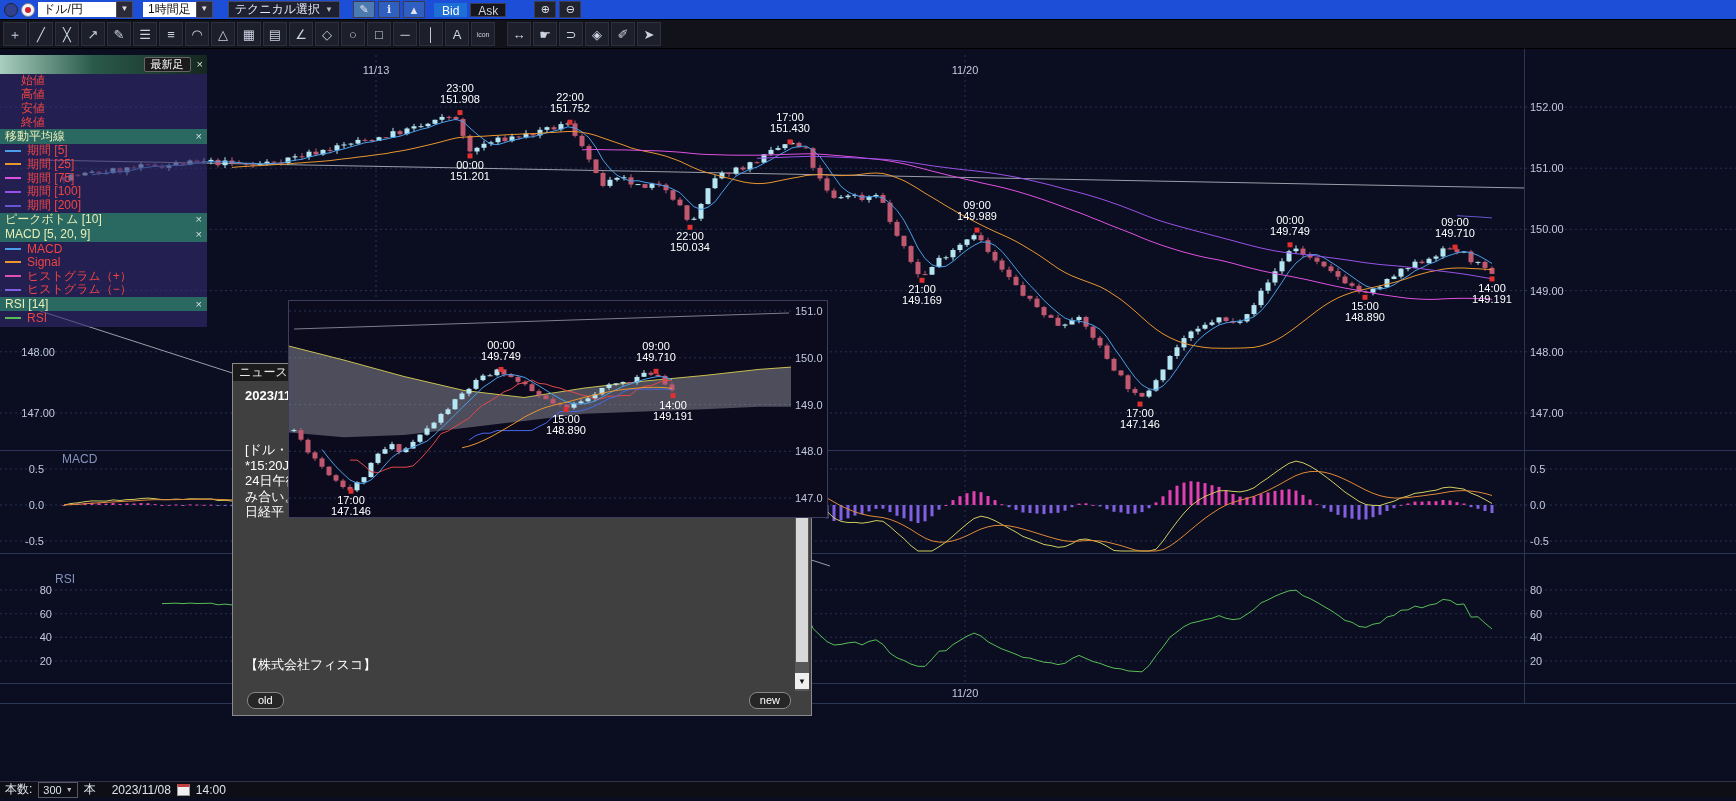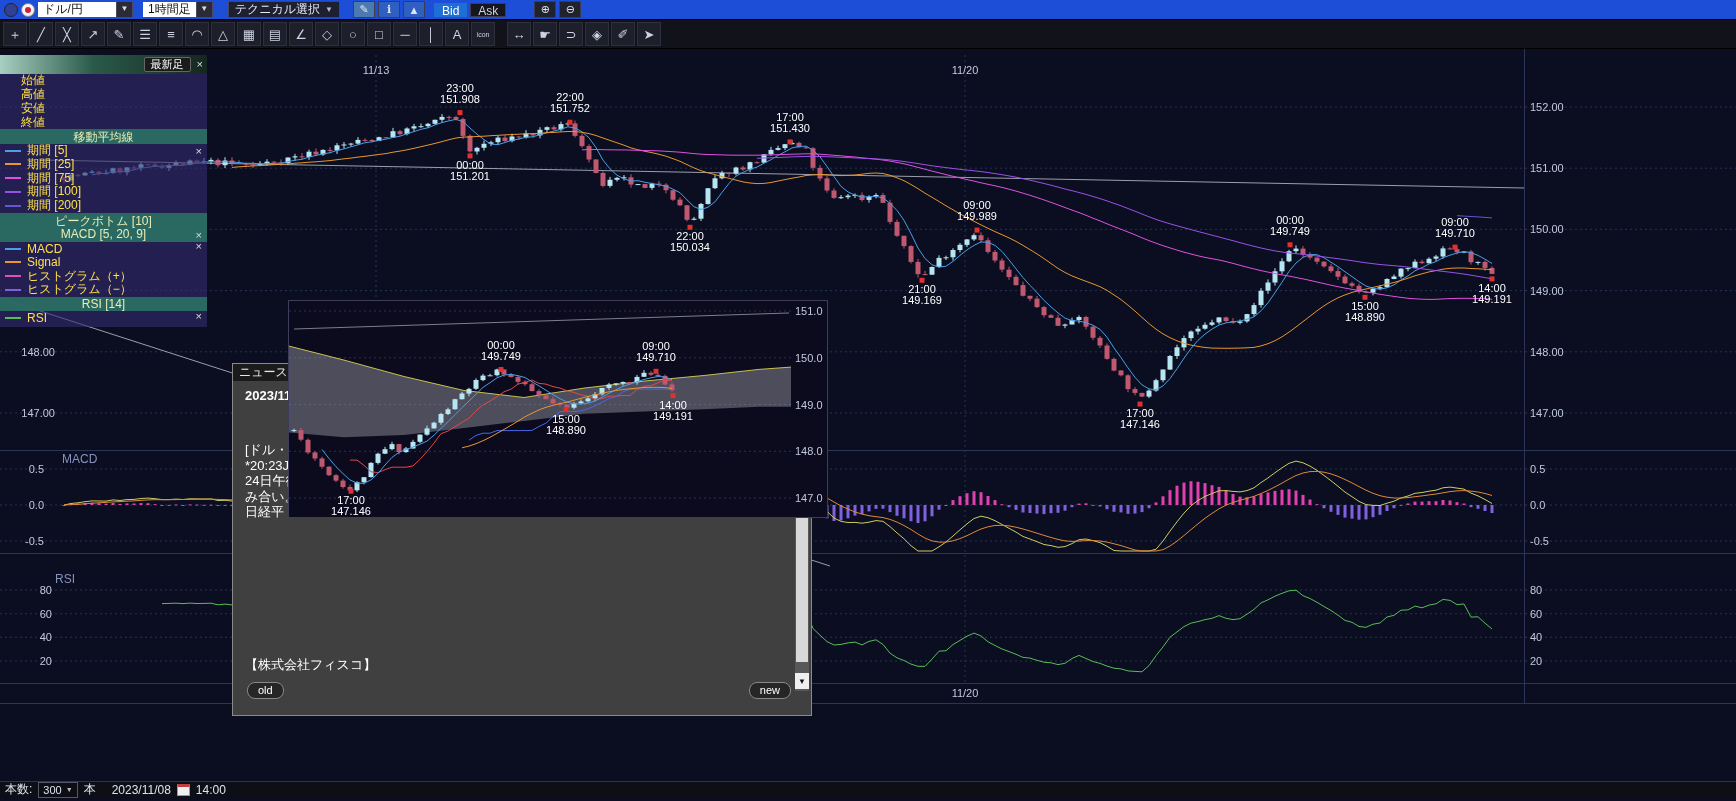--- a/index.html
+++ b/index.html
@@ -40,40 +40,40 @@
   .toolgap{width:10px;display:inline-block;}
 
   
   #legend{position:absolute;left:0;top:55px;width:207px;background:rgba(52,44,112,0.62);z-index:6;
           padding-bottom:2px;}
   #lg-top{height:19px;display:flex;align-items:center;padding:0 4px;
           background:linear-gradient(90deg,#a8cfc0,#2a5a4a 45%,#15271f);}
   .lg-badge{margin-left:auto;background:#1b1b1b;border:1px solid #666;border-radius:2px;color:#fff;
             font-size:11px;padding:0px 6px;line-height:13px;}
   .lg-x{color:#ddd;font-size:11px;line-height:1;margin-left:6px;cursor:pointer;}
-  .lg-row{display:flex;align-items:center;height:13.8px;font-size:12px;color:#fde047;padding:0 5px;}
+  .lg-row{display:flex;align-items:center;height:13.8px;font-size:12px;color:#ef4444;padding:0 5px;}
   .lg-row .sw{width:16px;height:2px;margin-right:6px;flex:0 0 16px;}
   .lg-row.plain{padding-left:21px;}
-  .lg-row.header{background:rgba(42,112,100,0.92);color:#e9edb6;height:14.5px;flex-direction:column;}
+  .lg-row.header{background:rgba(42,112,100,0.92);color:#e9edb6;height:14.5px;}
   .lg-row .lg-x{display:none;margin-left:auto;}
   .lg-row.header .lg-x{display:block;}
 
   
   #inset{position:absolute;left:288px;top:300px;width:540px;height:218px;background:#0b0b1d;
          border:1px solid #3c3c5c;box-sizing:border-box;z-index:10;}
 
   
   #news{position:absolute;left:232px;top:363px;width:580px;height:353px;background:#404040;
         border:1px solid #8a8a8a;box-sizing:border-box;z-index:8;font-size:13px;color:#fff;}
   #news-title{height:17px;background:#1b1b1b;color:#e8e8e8;font-size:12px;line-height:17px;padding-left:6px;}
   .news-date{position:absolute;left:12px;top:24px;font-weight:bold;font-size:13px;}
   .news-frags{position:absolute;left:12px;top:78px;line-height:15.5px;}
   .news-lines{position:absolute;left:12px;top:160px;width:548px;line-height:15.5px;word-break:break-all;}
   .news-footer{position:absolute;left:12px;top:292px;}
-  .news-btn{position:absolute;bottom:16px;height:17px;padding:0 10px;background:#262626;border:1px solid #888;
+  .news-btn{position:absolute;bottom:6px;height:17px;padding:0 10px;background:#262626;border:1px solid #888;
             border-radius:8px;color:#fff;font-size:11px;line-height:15px;}
   #news-old{left:14px;}
   #news-new{right:20px;}
   #news-scroll{position:absolute;right:2px;top:17px;bottom:24px;width:14px;background:#585858;}
   #ns-thumb{position:absolute;left:1px;top:46px;width:12px;height:235px;background:#d8d8d8;}
   #ns-btn{position:absolute;left:0px;bottom:2px;width:14px;height:16px;background:#efefef;color:#111;
           font-size:8px;display:flex;align-items:center;justify-content:center;}
 
   
   #statusbar{position:absolute;left:0;top:781px;width:1736px;height:16px;background:#0e0e16;
@@ -939,21 +939,21 @@
 
   <div id="news">
     <div id="news-title">
       <span>ニュース本文</span>
     </div>
     <div class="news-date">2023/11</div>
     <div class="news-frags">
 
         <div class="nfrag">[ドル・</div>
 
-        <div class="nfrag">*20:23J</div>
+        <div class="nfrag">*15:20J</div>
 
         <div class="nfrag">24日午後</div>
 
         <div class="nfrag">み合い。</div>
 
         <div class="nfrag">日経平</div>
 
     </div>
     <div class="news-footer">【株式会社フィスコ】</div>
     <button class="news-btn" id="news-old">old</button>

